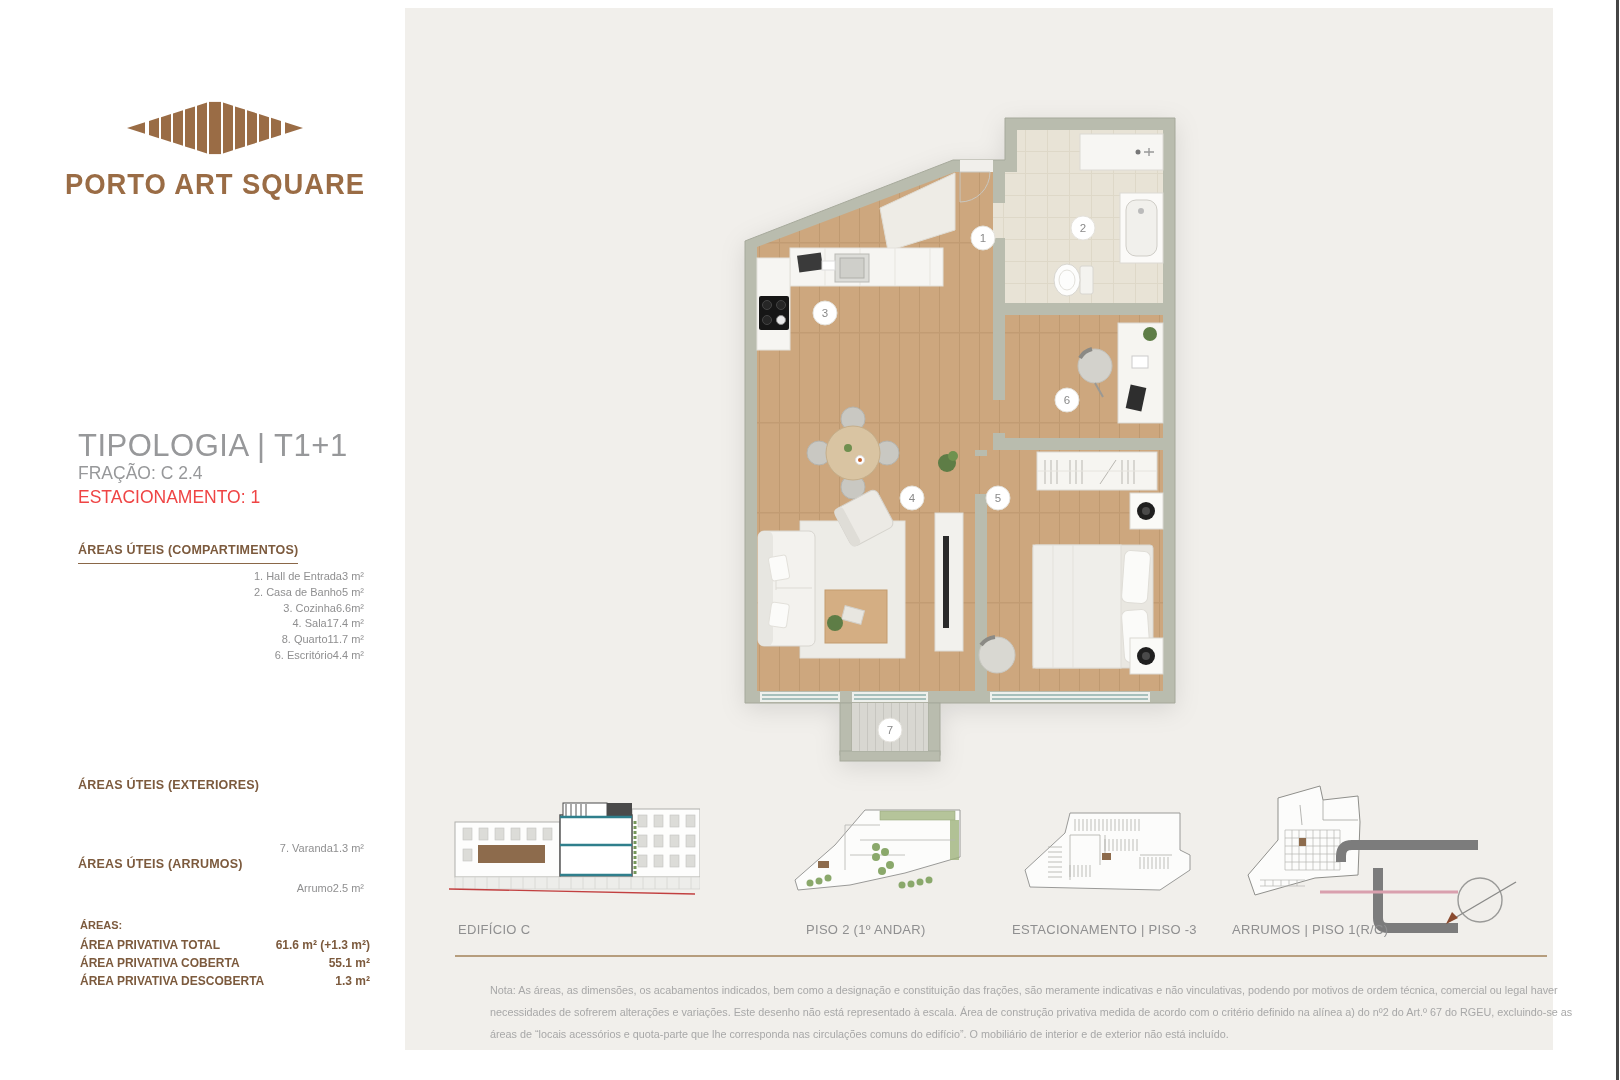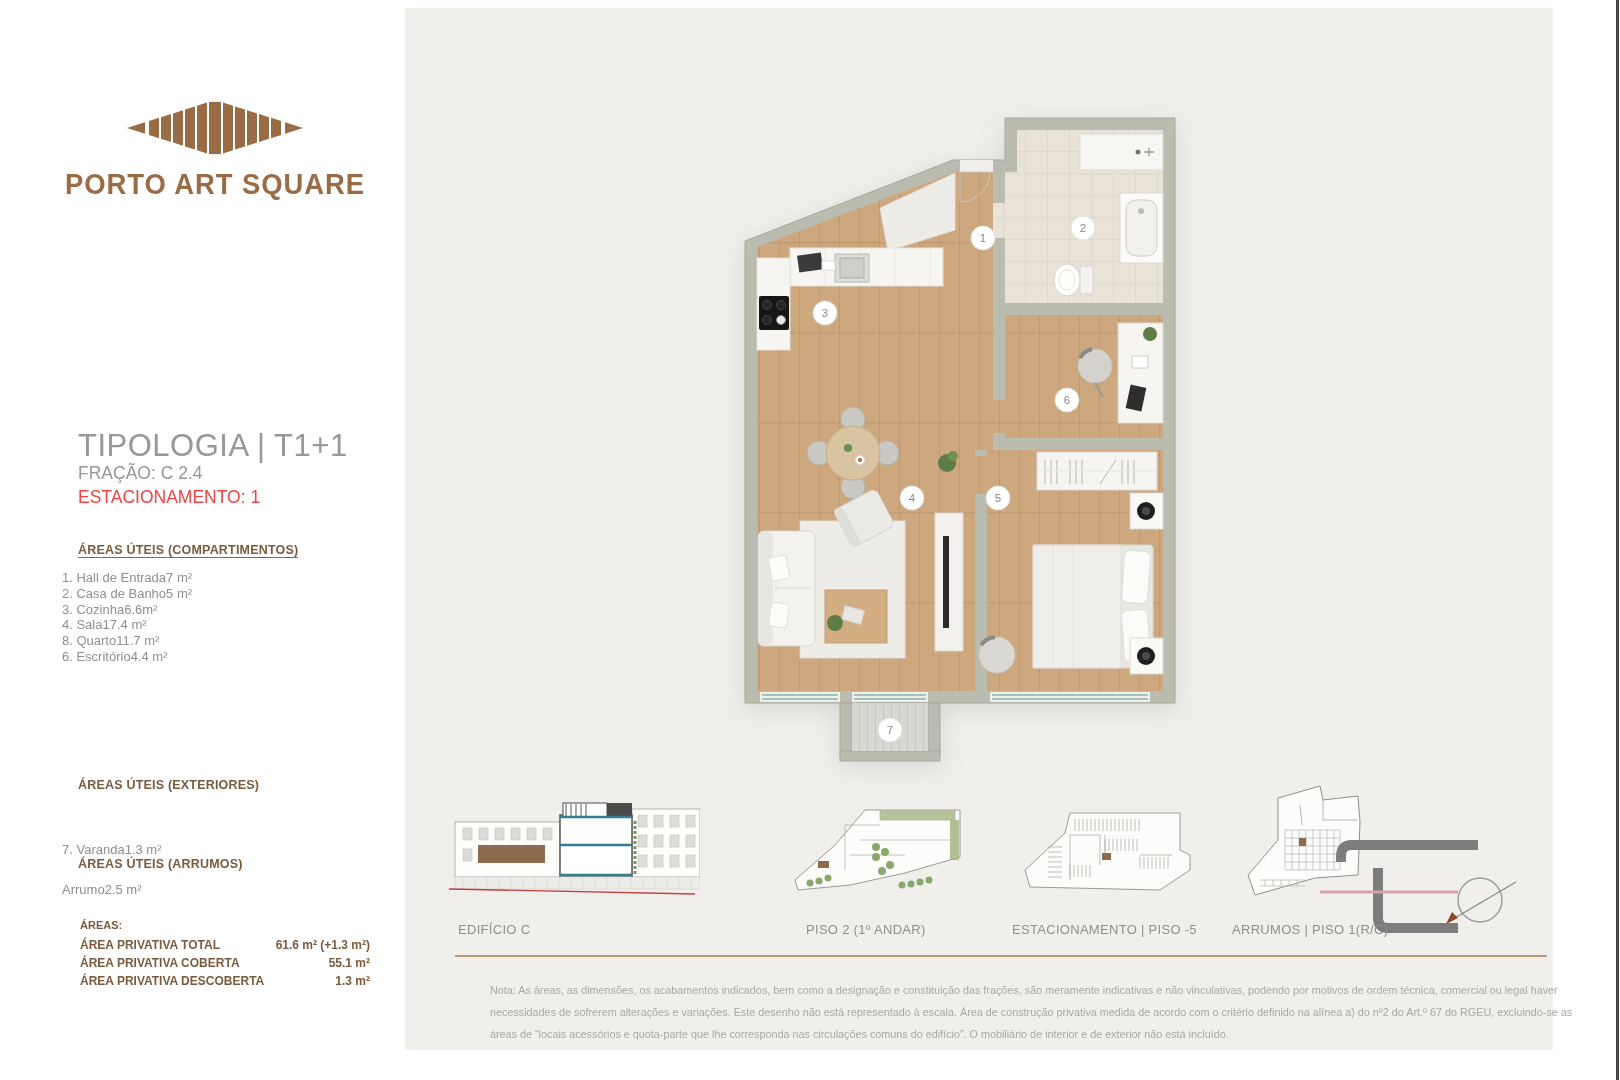--- a/index.html
+++ b/index.html
@@ -7,22 +7,22 @@
   .abs{position:absolute;}
   .page{position:absolute;inset:0;background:#ffffff;}
   .panel-beige{position:absolute;left:405px;top:8px;width:1148px;height:1042px;background:#f1efeb;}
   .edge-line{position:absolute;left:1616px;top:0;width:3px;height:1080px;background:#454545;}
 
   
   .typology{position:absolute;left:78px;top:428px;font-size:31px;color:#97989a;letter-spacing:.5px;}
   .subline1{position:absolute;left:78px;top:463px;font-size:17.5px;color:#97989a;}
   .subline2{position:absolute;left:78px;top:487px;font-size:17.5px;color:#ef4444;}
   .sec-h{position:absolute;left:78px;font-size:12.5px;font-weight:bold;color:#7c5a3d;letter-spacing:.2px;}
-  .sec-h.u{border-bottom:1px solid #8a6748;padding-bottom:0;}
-  .row{position:absolute;left:62px;width:288px;display:flex;justify-content:flex-start;font-size:13px;color:#8f8f90;}
+  .sec-h.u{border-bottom:1px solid #8a6748;padding-bottom:6px;}
+  .row{position:absolute;left:76px;width:288px;display:flex;justify-content:flex-end;font-size:11px;color:#8f8f90;}
   .tot-h{position:absolute;left:80px;font-size:11px;font-weight:bold;color:#7c5a3d;}
   .tot-row{position:absolute;left:80px;width:290px;display:flex;justify-content:space-between;font-size:12px;font-weight:bold;color:#7c5a3d;}
 
   
   .cap{position:absolute;top:922px;font-size:13px;color:#8f8f90;letter-spacing:.3px;}
   .divider{position:absolute;left:455px;top:955px;width:1092px;height:2px;background:#b69d7d;}
   .note{position:absolute;left:482px;top:971px;width:1088px;font-size:10.8px;line-height:22px;color:#a8a8a8;margin:8px;}
 
   .plan-svg{position:absolute;left:740px;top:108px;filter:drop-shadow(0 6px 12px rgba(0,0,0,.10));}
   .diag{position:absolute;}
@@ -52,21 +52,21 @@
     <text x="165" y="112" text-anchor="middle" font-size="29" font-weight="bold" letter-spacing="1" fill="#9a6c45" textLength="300" lengthAdjust="spacingAndGlyphs">PORTO ART SQUARE</text>
   </svg>
 
   <div class="typology">TIPOLOGIA | T1+1</div>
   <div class="subline1">FRAÇÃO: C 2.4</div>
   <div class="subline2">ESTACIONAMENTO: 1</div>
 
   <div class="sec-h u" style="top:543px;">ÁREAS ÚTEIS (COMPARTIMENTOS)</div>
   <div class="row" style="top:570px;">
     <span>1. Hall de Entrada</span>
-    <span>7 m²</span>
+    <span>3 m²</span>
   </div>
   <div class="row" style="top:586px;">
     <span>2. Casa de Banho</span>
     <span>5 m²</span>
   </div>
   <div class="row" style="top:602px;">
     <span>3. Cozinha</span>
     <span>6.6m²</span>
   </div>
   <div class="row" style="top:617px;">
@@ -384,20 +384,20 @@
     <line x1="0" y1="92" x2="138" y2="92" stroke="#d9a0ae" stroke-width="3"></line>
     <g>
       <circle cx="160" cy="100" r="22" fill="none" stroke="#9a9a98" stroke-width="1.4"></circle>
       <line x1="128" y1="122" x2="196" y2="82" stroke="#8a8a88" stroke-width="1.4"></line>
       <polygon points="126,124 138,118 132,112" fill="#8a4a2e"></polygon>
     </g>
   </svg>
 
   <div class="cap" style="left:458px;">EDIFÍCIO C</div>
   <div class="cap" style="left:806px;">PISO 2 (1º ANDAR)</div>
-  <div class="cap" style="left:1012px;">ESTACIONAMENTO  |  PISO -5</div>
+  <div class="cap" style="left:1012px;">ESTACIONAMENTO  |  PISO -3</div>
   <div class="cap" style="left:1232px;">ARRUMOS  |  PISO 1(R/C)</div>
 
   <div class="divider"></div>
   <p class="note">Nota: As áreas, as dimensões, os acabamentos indicados, bem como a designação e constituição das frações, são meramente indicativas e não vinculativas, podendo por motivos de ordem técnica, comercial ou legal haver necessidades de sofrerem alterações e variações. Este desenho não está representado à escala. Área de construção privativa medida de acordo com o critério definido na alínea a) do nº2 do Art.º 67 do RGEU, excluindo-se as áreas de “locais acessórios e quota-parte que lhe corresponda nas circulações comuns do edifício”. O mobiliário de interior e de exterior não está incluído.</p>
 
   <div class="edge-line"></div>
 </div>
 
 </body></html>

